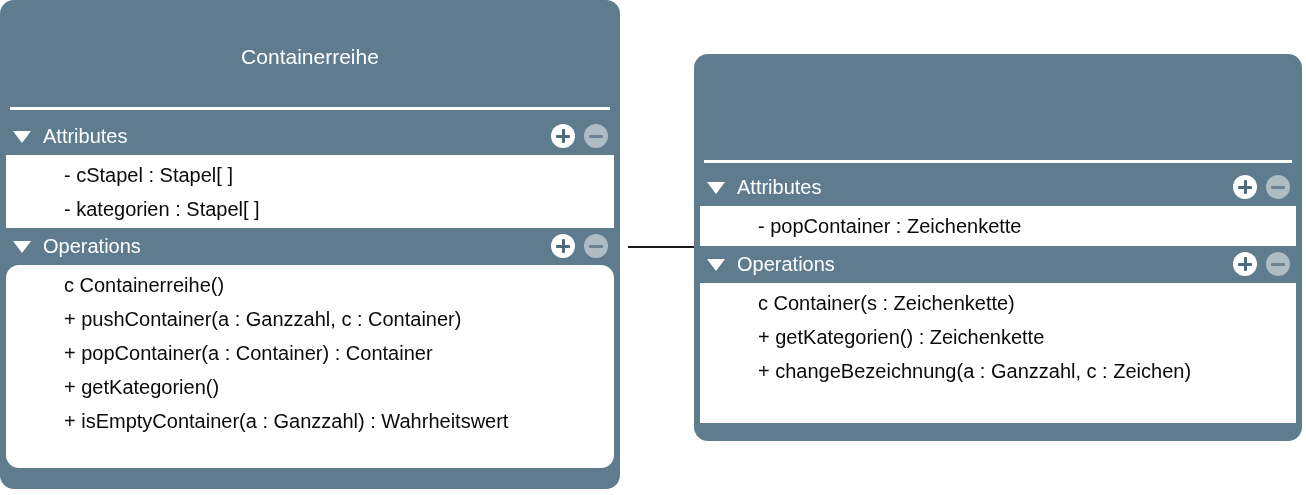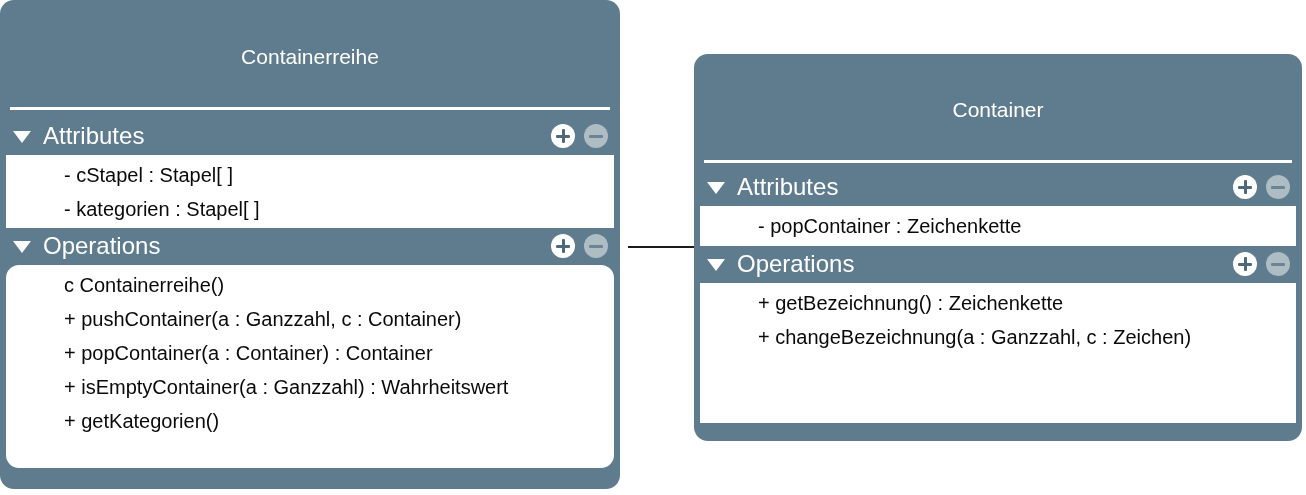--- a/index.html
+++ b/index.html
@@ -79,21 +79,21 @@
     left: 1px;
     top: 5px;
     width: 0;
     height: 0;
     border-left: 9px solid transparent;
     border-right: 9px solid transparent;
     border-top: 12px solid #ffffff;
   }
   .section-head .sec-label {
     color: #ffffff;
-    font-size: 24px;
+    font-size: 20px;
     margin-left: 11px;
     white-space: nowrap;
     line-height: 1;
   }
   .section-head .head-actions {
     margin-left: auto;
     display: flex;
     align-items: center;
     gap: 9px;
   }
@@ -185,28 +185,27 @@
       <span class="head-actions">
         <span class="circ-btn add"></span>
         <span class="circ-btn remove"></span>
       </span>
     </div>
 
     <div class="member-panel" style="top:265px; height:203px;border-radius:13px;">
       <div class="member-row">c Containerreihe()</div>
       <div class="member-row">+ pushContainer(a : Ganzzahl, c : Container)</div>
       <div class="member-row">+ popContainer(a : Container) : Container</div>
+      <div class="member-row">+ getKategorien()</div>
       <div class="member-row">+ isEmptyContainer(a : Ganzzahl) : Wahrheitswert</div>
-      <div class="member-row">+ getKategorien()</div>
     </div>
   </div>
 
   <div class="uml-class" style="left:694px; top:54px; width:608px; height:387px;">
 
-    <div class="class-title" style="position:absolute; left:0; right:0; top:45px;">Container</div>
 
     <div class="title-rule" style="top:106px;"></div>
 
     <div class="section-head" style="top:115px; height:36px;">
       <span class="caret"></span>
       <span class="sec-label">Attributes</span>
       <span class="head-actions">
         <span class="circ-btn add"></span>
         <span class="circ-btn remove"></span>
       </span>
@@ -219,18 +218,19 @@
     <div class="section-head" style="top:192px; height:36px;">
       <span class="caret"></span>
       <span class="sec-label">Operations</span>
       <span class="head-actions">
         <span class="circ-btn add"></span>
         <span class="circ-btn remove"></span>
       </span>
     </div>
 
     <div class="member-panel" style="top:229px; height:140px;">
-      <div class="member-row">+ getBezeichnung() : Zeichenkette</div>
+      <div class="member-row">c Container(s : Zeichenkette)</div>
+      <div class="member-row">+ getKategorien() : Zeichenkette</div>
       <div class="member-row">+ changeBezeichnung(a : Ganzzahl, c : Zeichen)</div>
     </div>
   </div>
 
 </div>
 
 </body></html>

